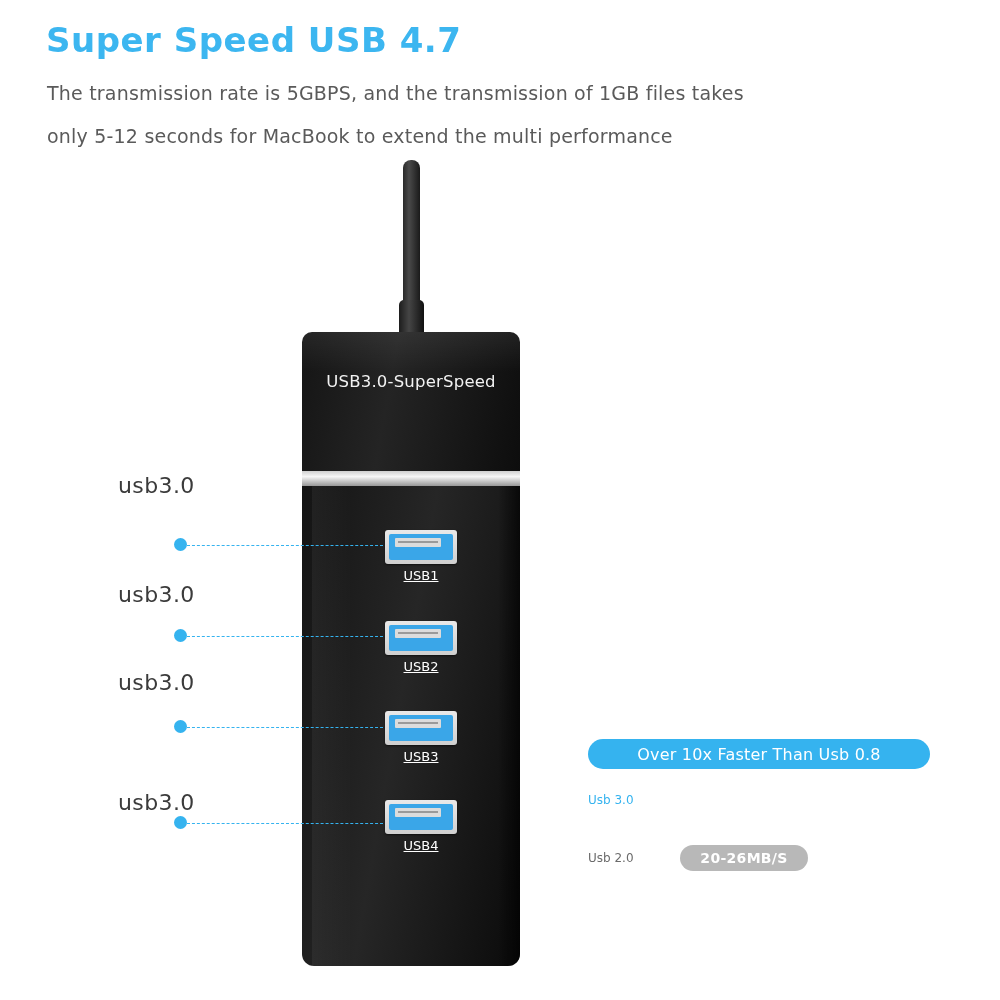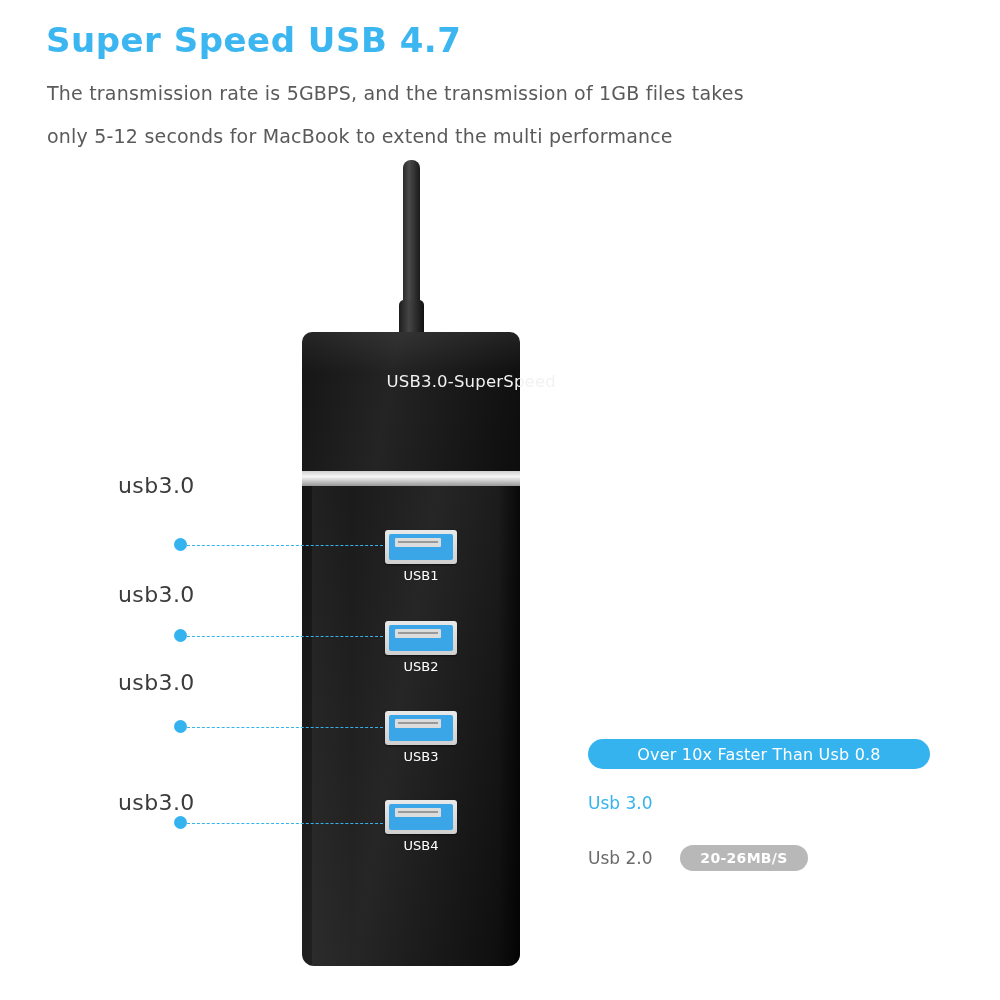--- a/index.html
+++ b/index.html
@@ -70,25 +70,24 @@
     position: absolute;
     left: 0; top: 0;
     width: 100%;
     height: 40px;
     background: linear-gradient(180deg, rgba(255,255,255,0.07), rgba(255,255,255,0));
     border-radius: 10px 10px 0 0;
   }
   .hub-label {
     position: absolute;
     width: 100%;
-    text-align: right;
+    text-align: center;
     color: #f2f2f2;
     font-size: 16.5px;
     letter-spacing: 0.2px;
-    padding-left: 36px;
   }
   .hub-label.l1 { top: 40px; }
   .hub-label.l2 { top: 73px; }
 
   .hub-silver {
     position: absolute;
     left: 302px;
     top: 471px;
     width: 218px;
     height: 16px;
@@ -150,20 +149,21 @@
     left: 3px; top: 3px;
     width: 40px; height: 2px;
     background: #9a9a9a;
   }
   .port-caption {
     position: absolute;
     width: 72px;
     text-align: center;
     color: #ffffff;
     font-size: 13px;
+    text-decoration: underline;
   }
 
   
   .left-label {
     position: absolute;
     font-size: 22px;
     color: #3b3b3b;
     letter-spacing: 0.4px;
     white-space: nowrap;
   }
@@ -195,21 +195,21 @@
     align-items: center;
     justify-content: center;
     letter-spacing: 0.2px;
   }
   .speed-row {
     position: absolute;
     display: flex;
     align-items: center;
   }
   .speed-row .rowlabel {
-    font-size: 17px;
+    font-size: 12px;
     width: 92px;
   }
   .bar {
     height: 26px;
     border-radius: 13px;
     color: #ffffff;
     font-size: 14px;
     font-weight: bold;
     display: flex;
     align-items: center;

